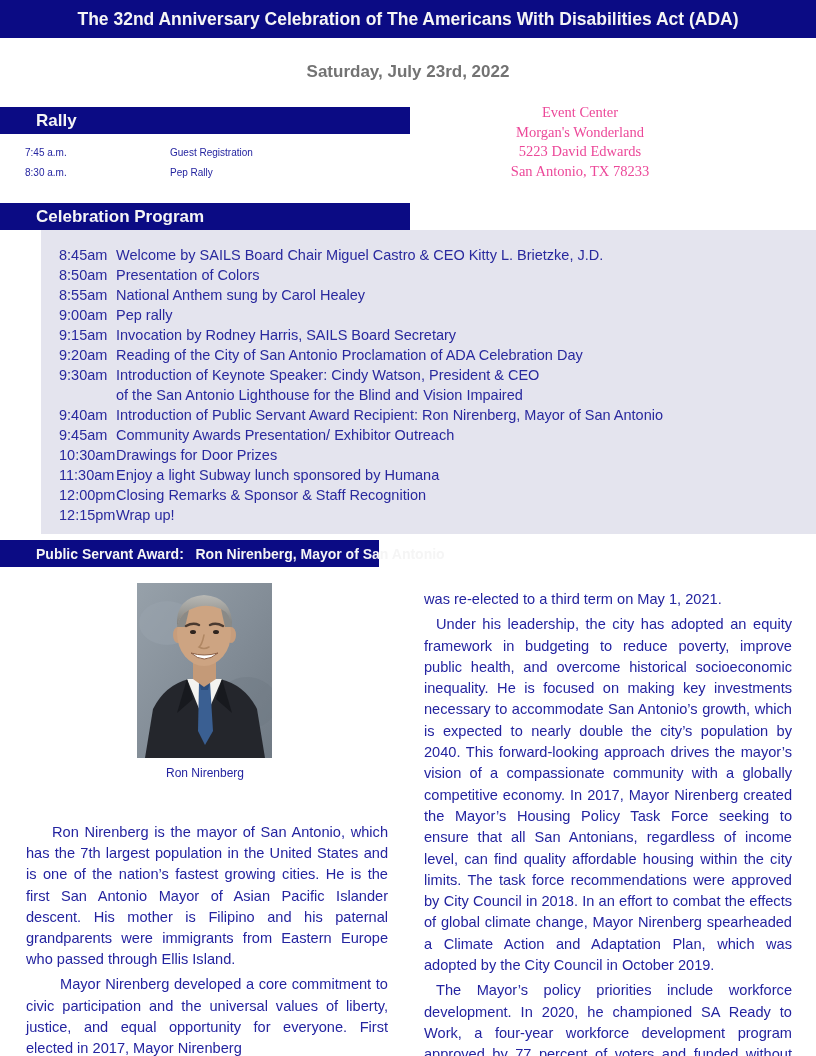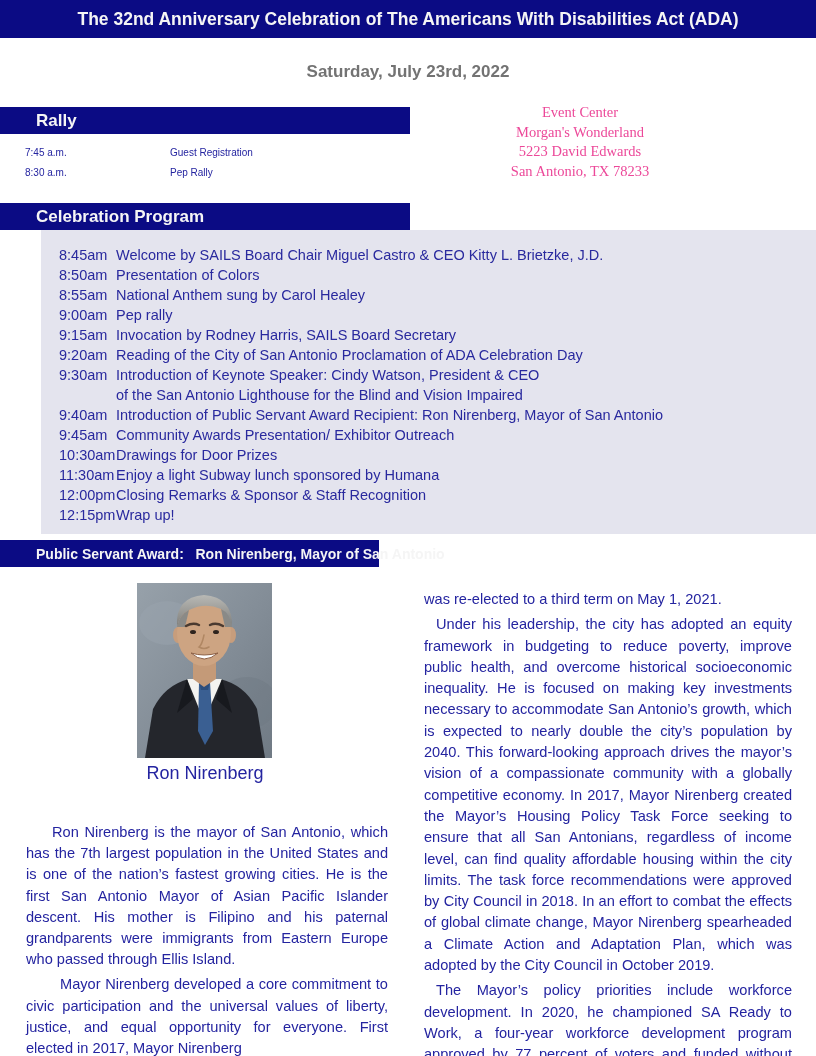--- a/index.html
+++ b/index.html
@@ -38,21 +38,21 @@
     background:#e4e4ee; box-sizing:border-box; padding-top:15px;margin-left:36px;
   }
   .program-row {
     display:grid; grid-template-columns:57px auto; margin-left:18px;
     font-size:14.5px; line-height:20px; color:#29299e;
   }
   .photo-frame { position:absolute; top:583px; left:137px; width:135px; height:175px; }
   .photo-frame svg { display:block; }
   .photo-caption {
     position:absolute; top:763px; left:40px; width:330px; text-align:center;
-    font-size:18px; line-height:20px; color:#2424a0;
+    font-size:12px; line-height:20px; color:#2424a0;
   }
   .bio-col { position:absolute; text-align:justify; font-size:14.6px; color:#2424a0; }
   .bio-left  { top:818px; left:22px;  width:370px; line-height:21.2px; }
   .bio-right { top:585px; left:420px; width:376px; line-height:21.3px; }
   .bio-col p { margin:4px; }
   .indent-sm { text-indent:12px; }
   .indent-md { text-indent:26px; }
   .indent-lg { text-indent:34px; }
 </style>
 </head>

